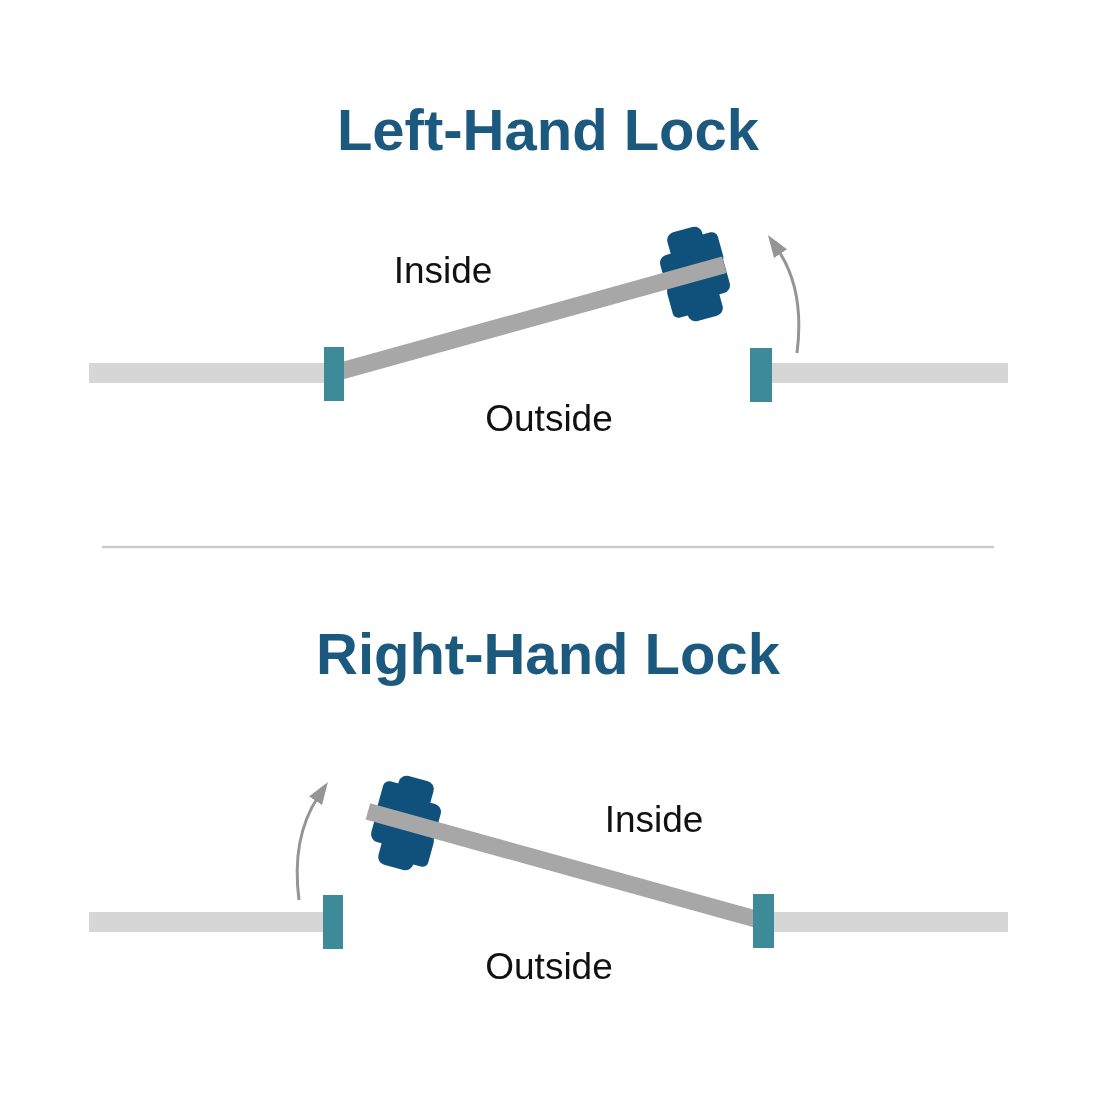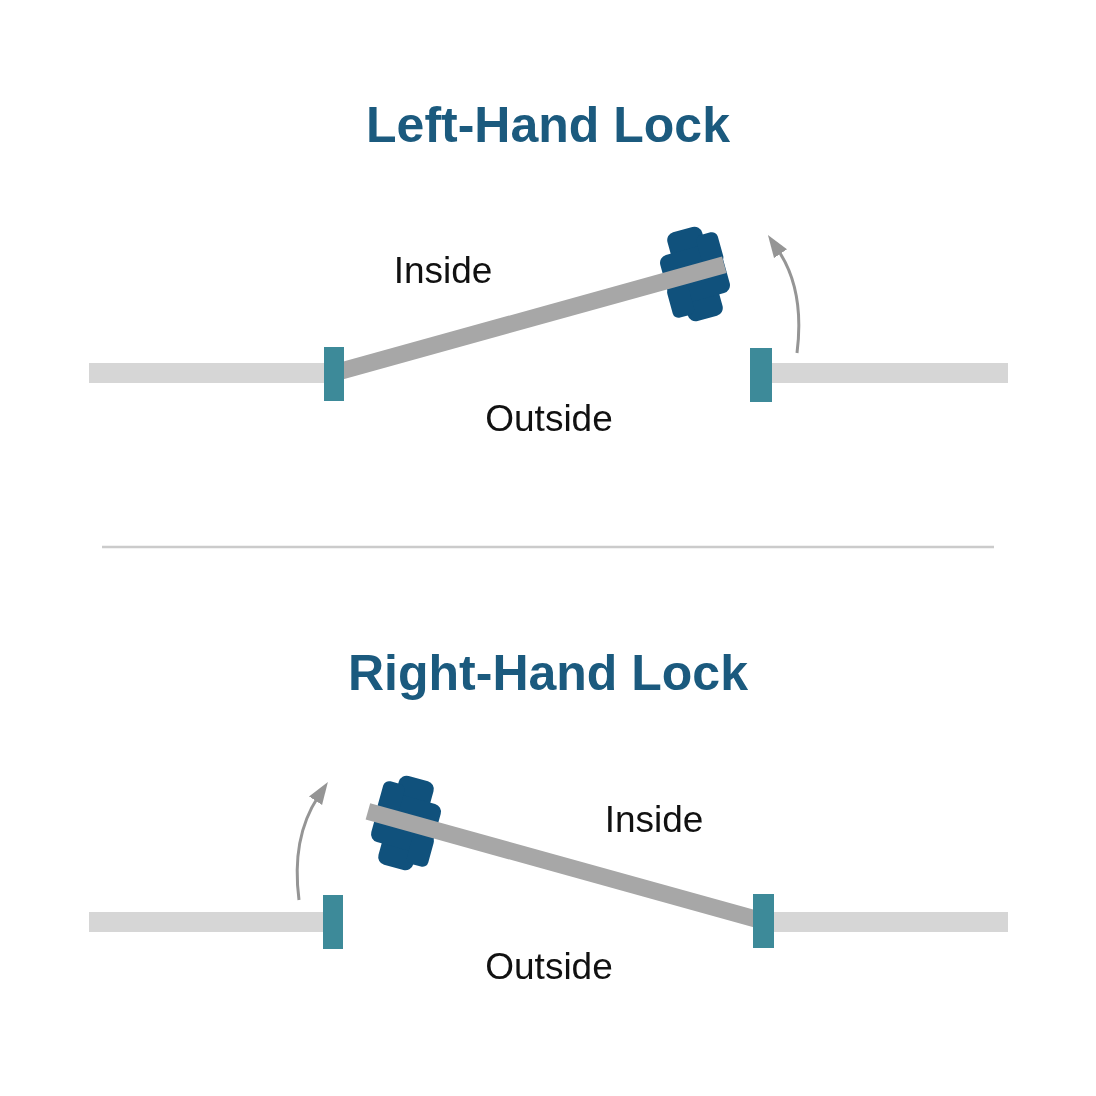--- a/index.html
+++ b/index.html
@@ -20,27 +20,27 @@
     left: 0;
     top: 0;
     width: 1096px;
     height: 1096px;
   }
   .panel-title {
     position: absolute;
     left: 0;
     width: 1096px;
     text-align: center;
-    font-size: 50px;
+    font-size: 58px;
     font-weight: bold;
     letter-spacing: 0px;
     color: var(--color-title, #1b5a7e);
   }
   .title-top { top: 96px; }
-  .title-bottom { top: 644px; text-align: center; }
+  .title-bottom { top: 620px; text-align: center; }
   .side-label {
     position: absolute;
     transform: translateX(-50%);
     font-size: 37px;
     font-weight: 400;
     color: var(--color-label, #111111);
     white-space: nowrap;
   }
   .inside-top  { left: 443px; top: 250px; }
   .outside-top { left: 549px; top: 398px; }

